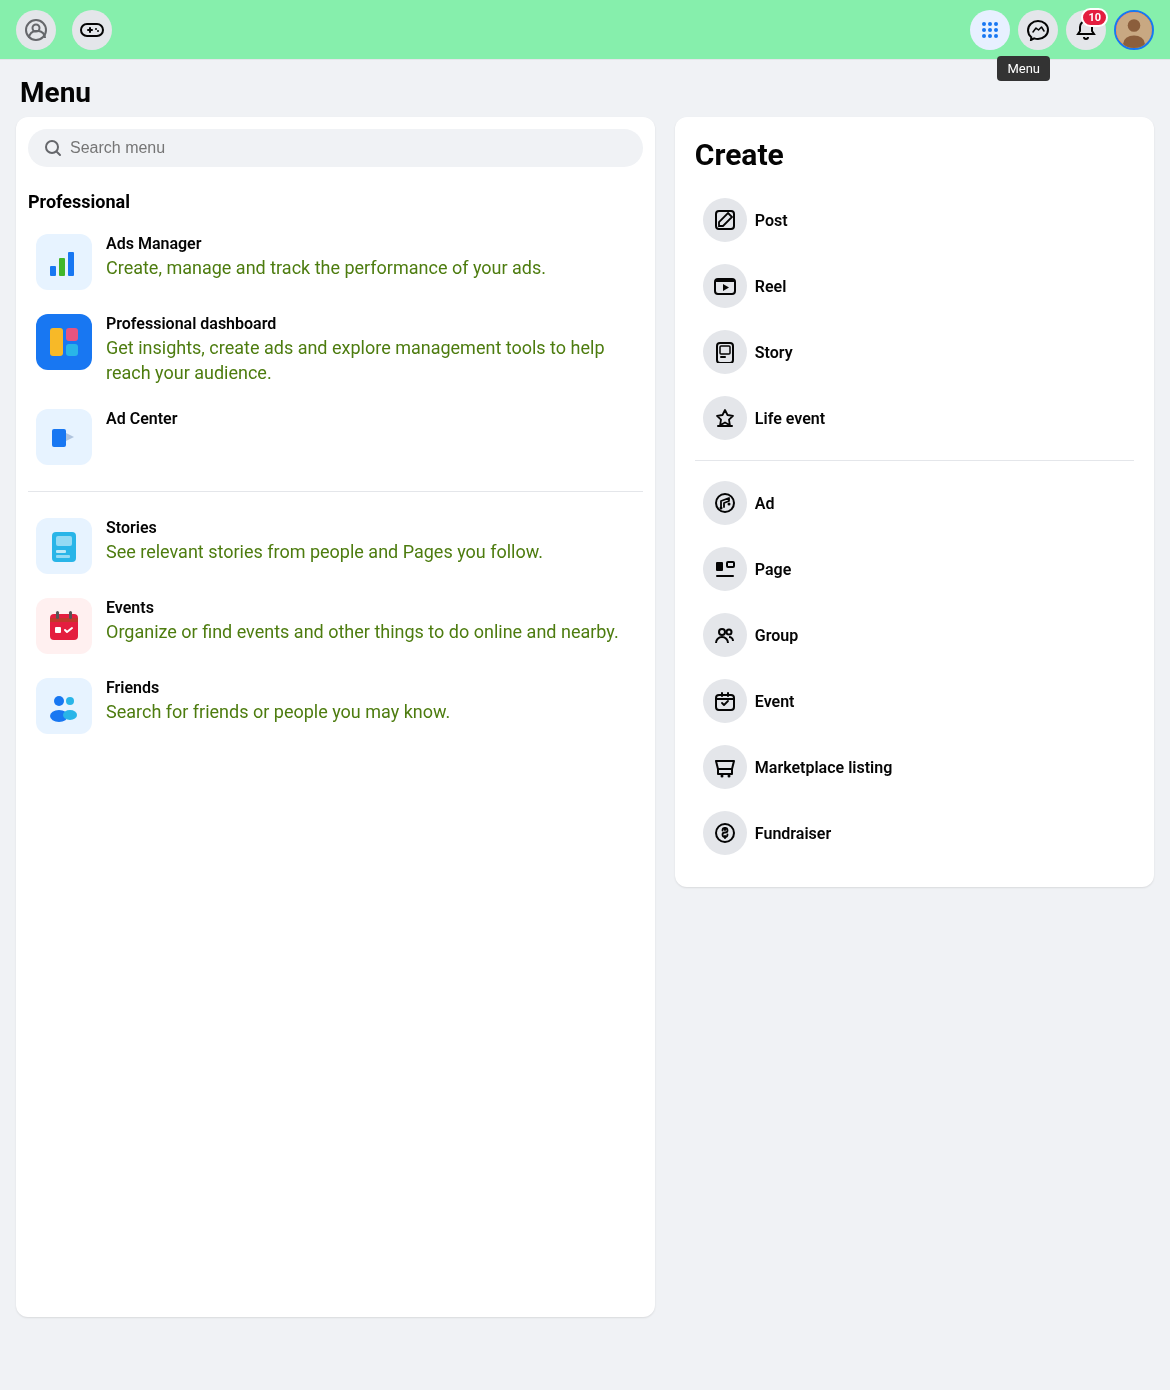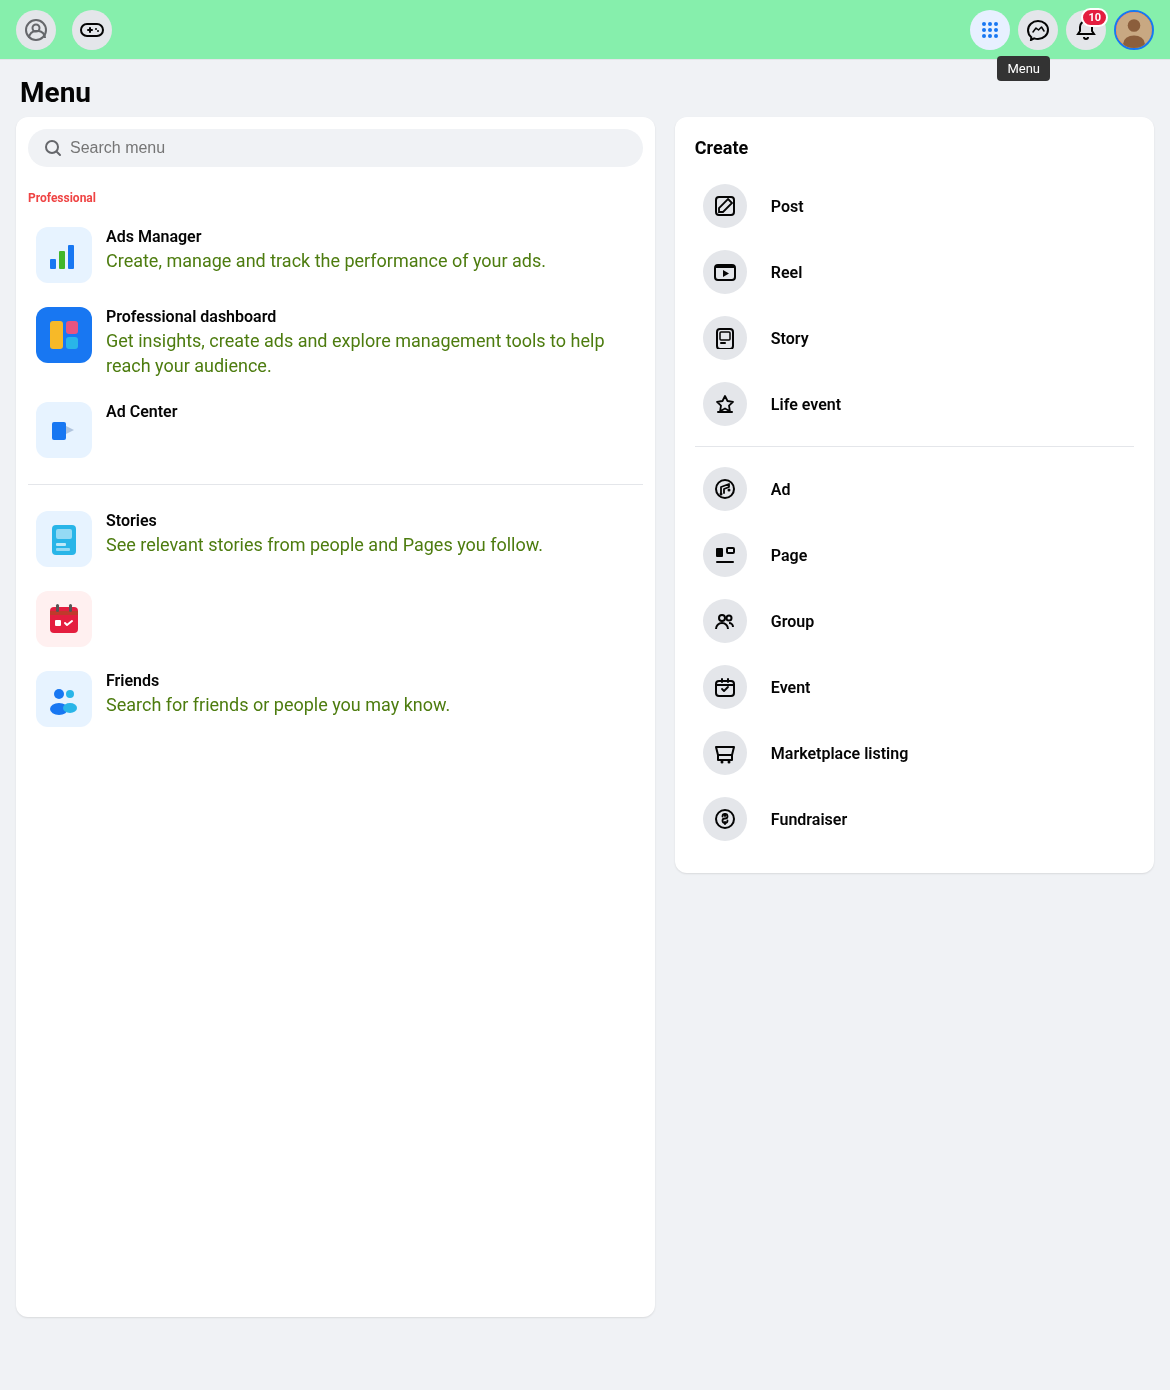--- a/index.html
+++ b/index.html
@@ -142,23 +142,23 @@
       width: 100%;
     }
     .search-icon-svg {
       color: #65676b;
       font-size: 16px;
       flex-shrink: 0;
     }
 
     
     .section-header {
-      font-size: 12px;
+      font-size: 18px;
       font-weight: 700;
-      color: #ef4444;
+      color: #000000;
       margin-bottom: 12px;
     }
 
     
     .menu-item {
       display: flex;
       align-items: flex-start;
       gap: 14px;
       padding: 10px 8px;
       border-radius: 8px;
@@ -214,31 +214,31 @@
 
     
     .right-panel {
       background: #fff;
       border-radius: 12px;
       padding: 20px;
       width: 480px;
       box-shadow: 0 1px 2px rgba(0,0,0,0.1);
     }
     .right-panel-title {
-      font-size: 18px;
+      font-size: 30px;
       font-weight: 700;
       color: #050505;
       margin-bottom: 16px;
     }
 
     
     .create-item {
       display: flex;
       align-items: center;
-      gap: 24px;
+      gap: 8px;
       padding: 10px 8px;
       border-radius: 8px;
       cursor: pointer;
       margin-bottom: 2px;
     }
     .create-icon {
       width: 44px;
       height: 44px;
       border-radius: 50%;
       background: #e4e6ea;
@@ -406,20 +406,24 @@
       <div class="menu-item-icon events-icon">
         <svg width="36" height="36" viewBox="0 0 36 36" fill="none">
           <rect x="4" y="6" width="28" height="26" rx="4" fill="#e41e3f"></rect>
           <rect x="4" y="10" width="28" height="4" fill="#c0392b"></rect>
           <rect x="10" y="3" width="3" height="8" rx="1.5" fill="#555"></rect>
           <rect x="23" y="3" width="3" height="8" rx="1.5" fill="#555"></rect>
           <rect x="9" y="19" width="6" height="6" rx="1" fill="#fff"></rect>
           <path d="M19 22l2 2 5-4" stroke="#fff" stroke-width="2" stroke-linecap="round" stroke-linejoin="round"></path>
         </svg>
       </div>
+      <div class="menu-item-text">
+        <h3>Events</h3>
+        <p>Organize or find events and other things to do online and nearby.</p>
+      </div>
     </div>
 
     <div class="menu-item">
       <div class="menu-item-icon friends-icon">
         <svg width="36" height="36" viewBox="0 0 36 36" fill="none">
           <circle cx="13" cy="13" r="5" fill="#1877f2"></circle>
           <circle cx="24" cy="13" r="4" fill="#29b5e8"></circle>
           <ellipse cx="13" cy="28" rx="9" ry="6" fill="#1877f2"></ellipse>
           <ellipse cx="24" cy="27" rx="7" ry="5" fill="#29b5e8"></ellipse>
         </svg>

